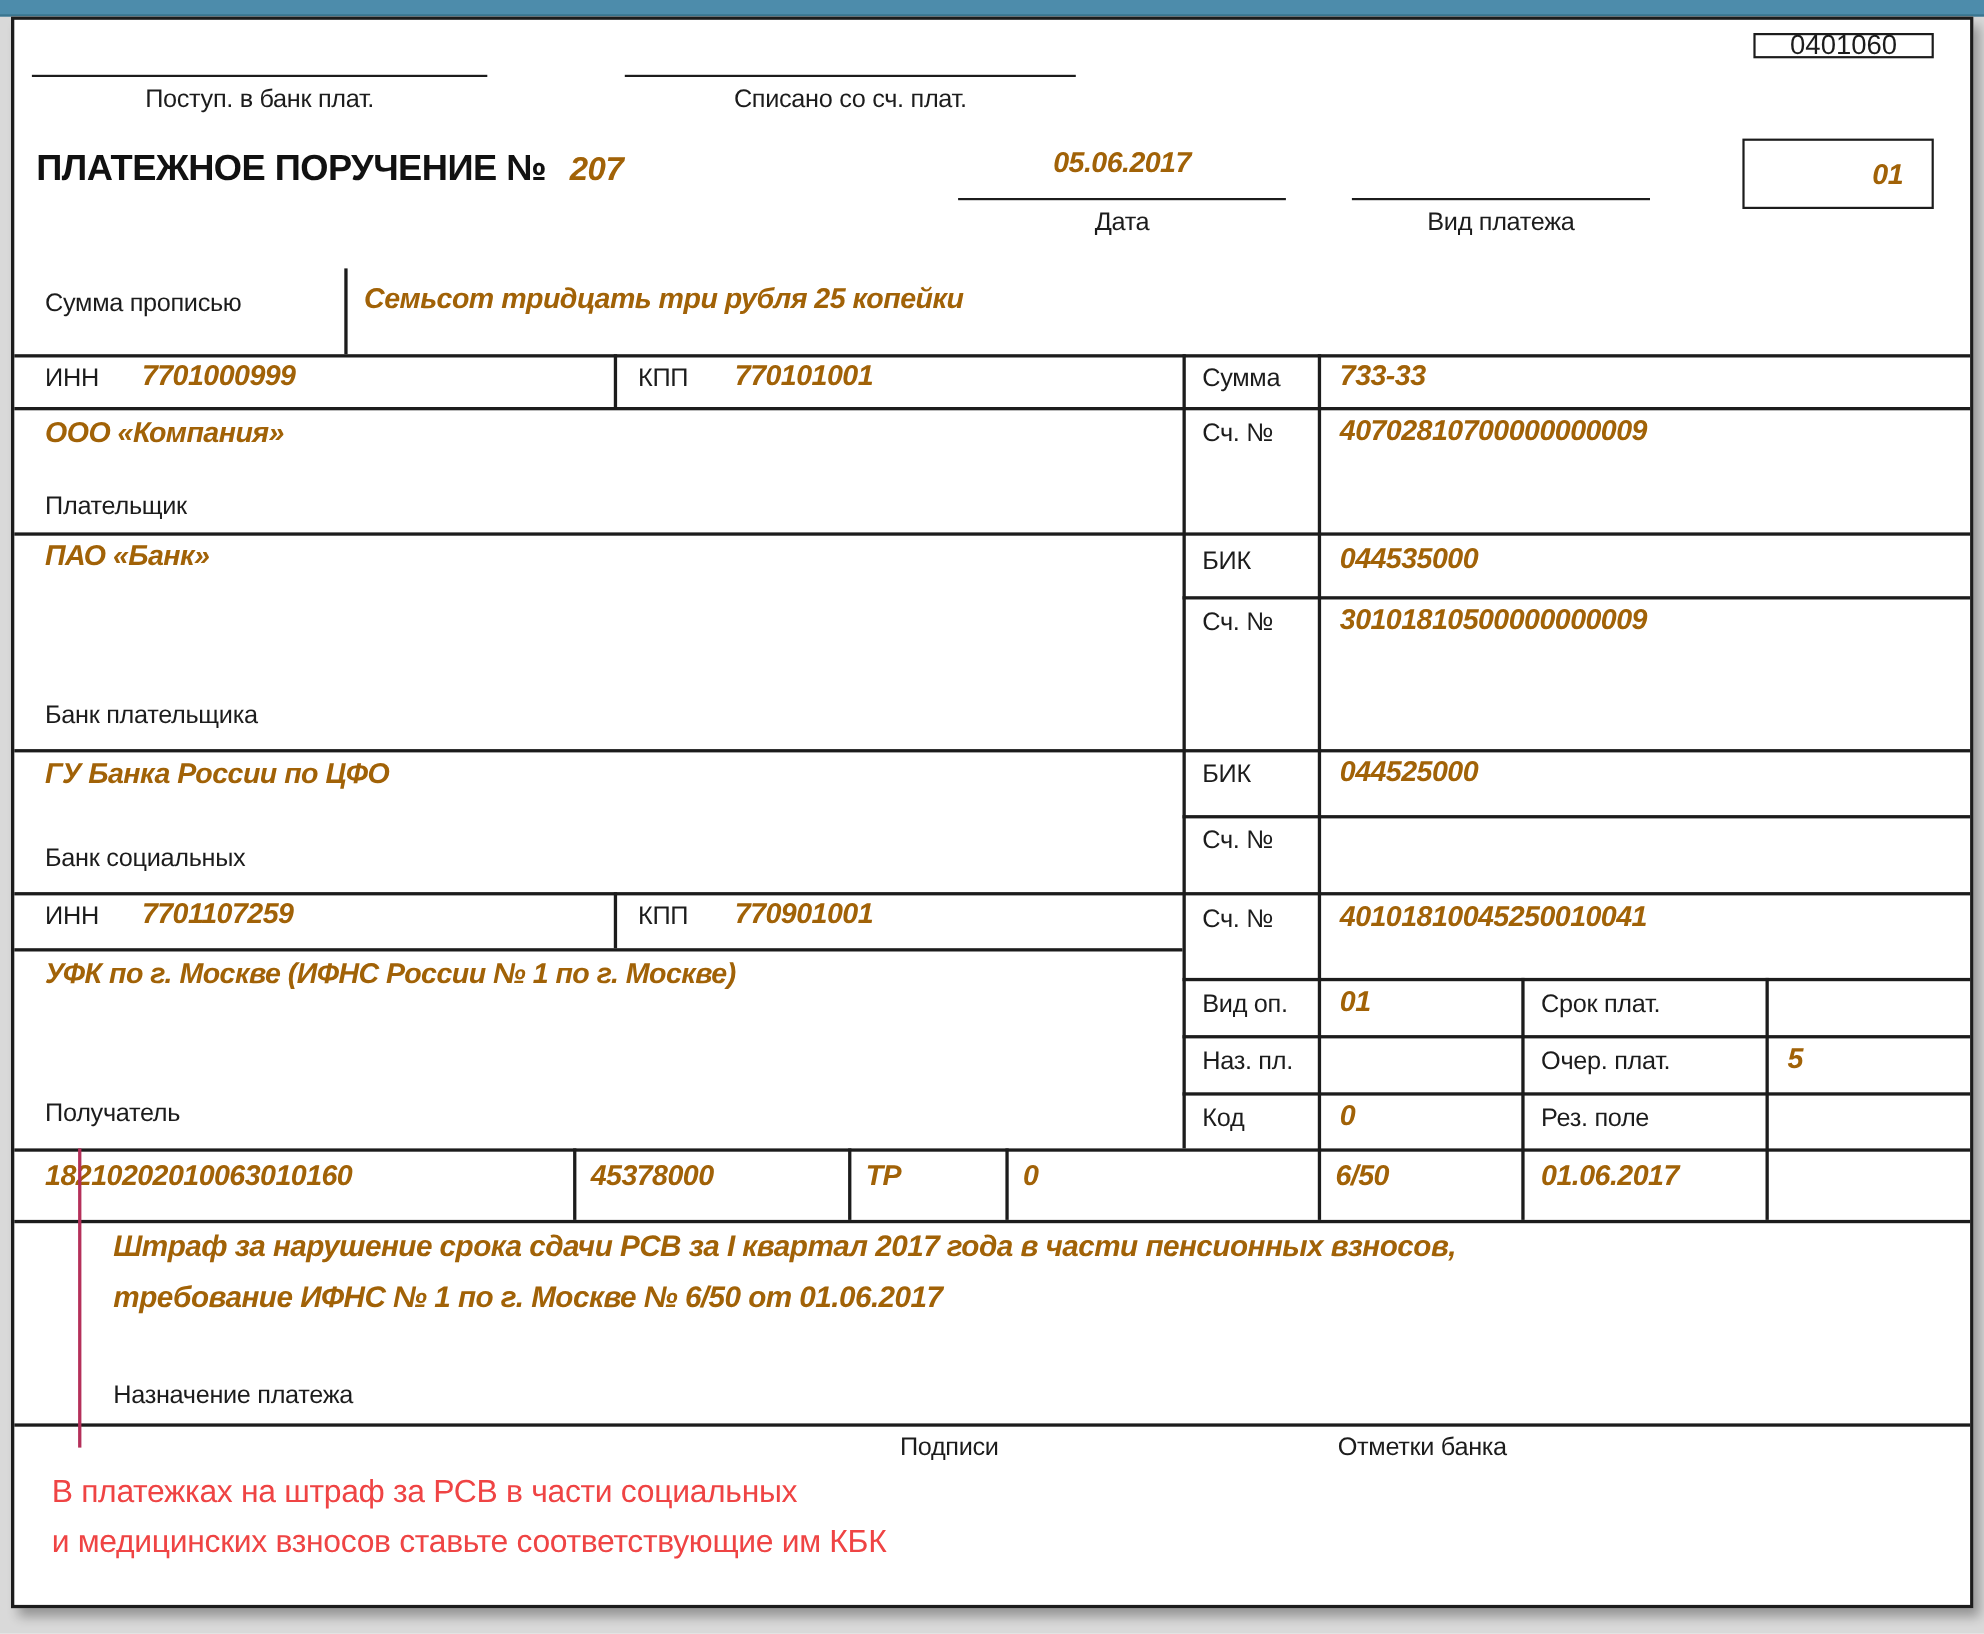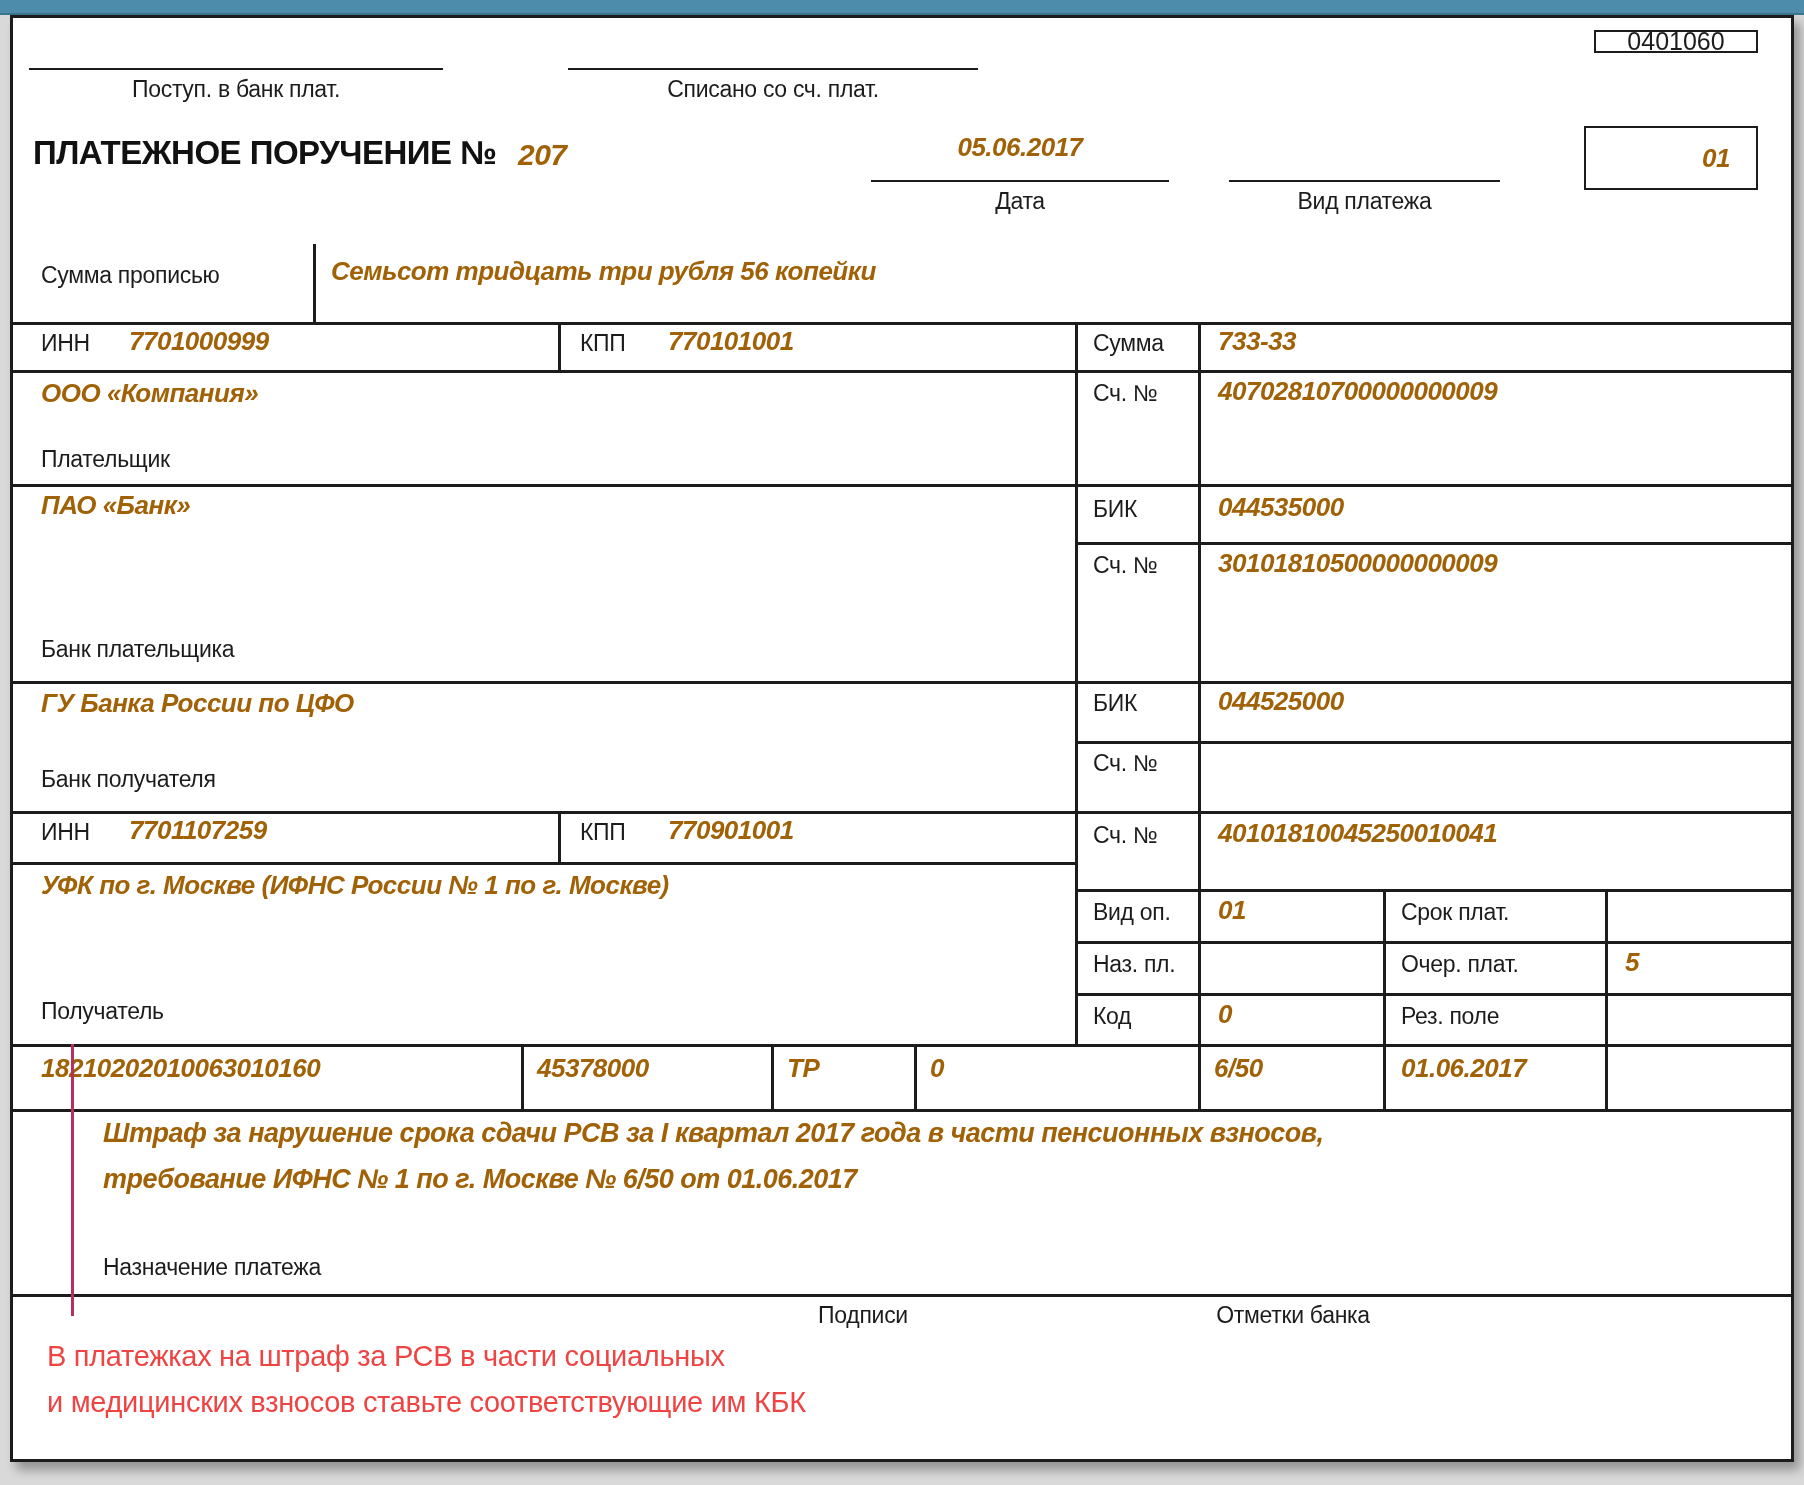--- a/index.html
+++ b/index.html
@@ -46,21 +46,21 @@
 
     <div class="hl2" style="left:1216px;top:162px;width:271px;"></div>
     <div class="abs lbl ctr" style="left:1216px;top:170px;width:271px;">Вид платежа</div>
 
     <div class="box" style="left:1571px;top:108px;width:174px;height:64px;justify-content:flex-end;padding-right:26px;">
       <span class="val">01</span>
     </div>
 
     <div class="vl" style="left:300px;top:226px;height:78px;"></div>
     <span class="abs lbl" style="left:28px;top:244px;">Сумма прописью</span>
-    <span class="abs val" style="left:318px;top:238px;">Семьсот тридцать три рубля 56 копейки</span>
+    <span class="abs val" style="left:318px;top:238px;">Семьсот тридцать три рубля 25 копейки</span>
 
     <div class="hl" style="left:0;top:304px;width:1778px;"></div>
     <div class="hl" style="left:0;top:352px;width:1778px;"></div>
     <div class="hl" style="left:0;top:466px;width:1778px;"></div>
     <div class="hl" style="left:1062px;top:524px;width:716px;"></div>
     <div class="hl" style="left:0;top:663px;width:1778px;"></div>
     <div class="hl" style="left:1062px;top:723px;width:716px;"></div>
     <div class="hl" style="left:0;top:793px;width:1778px;"></div>
     <div class="hl" style="left:0;top:844px;width:1062px;"></div>
     <div class="hl" style="left:1062px;top:871px;width:716px;"></div>
@@ -93,21 +93,21 @@
     <span class="abs val" style="left:1205px;top:358px;">40702810700000000009</span>
 
     <span class="abs val" style="left:28px;top:472px;">ПАО «Банк»</span>
     <span class="abs lbl" style="left:28px;top:618px;">Банк плательщика</span>
     <span class="abs lbl" style="left:1080px;top:478px;">БИК</span>
     <span class="abs val" style="left:1205px;top:474px;">044535000</span>
     <span class="abs lbl" style="left:1080px;top:534px;">Сч. №</span>
     <span class="abs val" style="left:1205px;top:530px;">30101810500000000009</span>
 
     <span class="abs val" style="left:28px;top:670px;">ГУ Банка России по ЦФО</span>
-    <span class="abs lbl" style="left:28px;top:748px;">Банк получателя</span>
+    <span class="abs lbl" style="left:28px;top:748px;">Банк социальных</span>
     <span class="abs lbl" style="left:1080px;top:672px;">БИК</span>
     <span class="abs val" style="left:1205px;top:668px;">044525000</span>
     <span class="abs lbl" style="left:1080px;top:732px;">Сч. №</span>
     <span class="abs val" style="left:1205px;top:728px;"></span>
 
     <span class="abs lbl" style="left:28px;top:801px;">ИНН</span>
     <span class="abs val" style="left:116px;top:797px;">7701107259</span>
     <span class="abs lbl" style="left:567px;top:801px;">КПП</span>
     <span class="abs val" style="left:655px;top:797px;">770901001</span>
     <span class="abs lbl" style="left:1080px;top:804px;">Сч. №</span>

